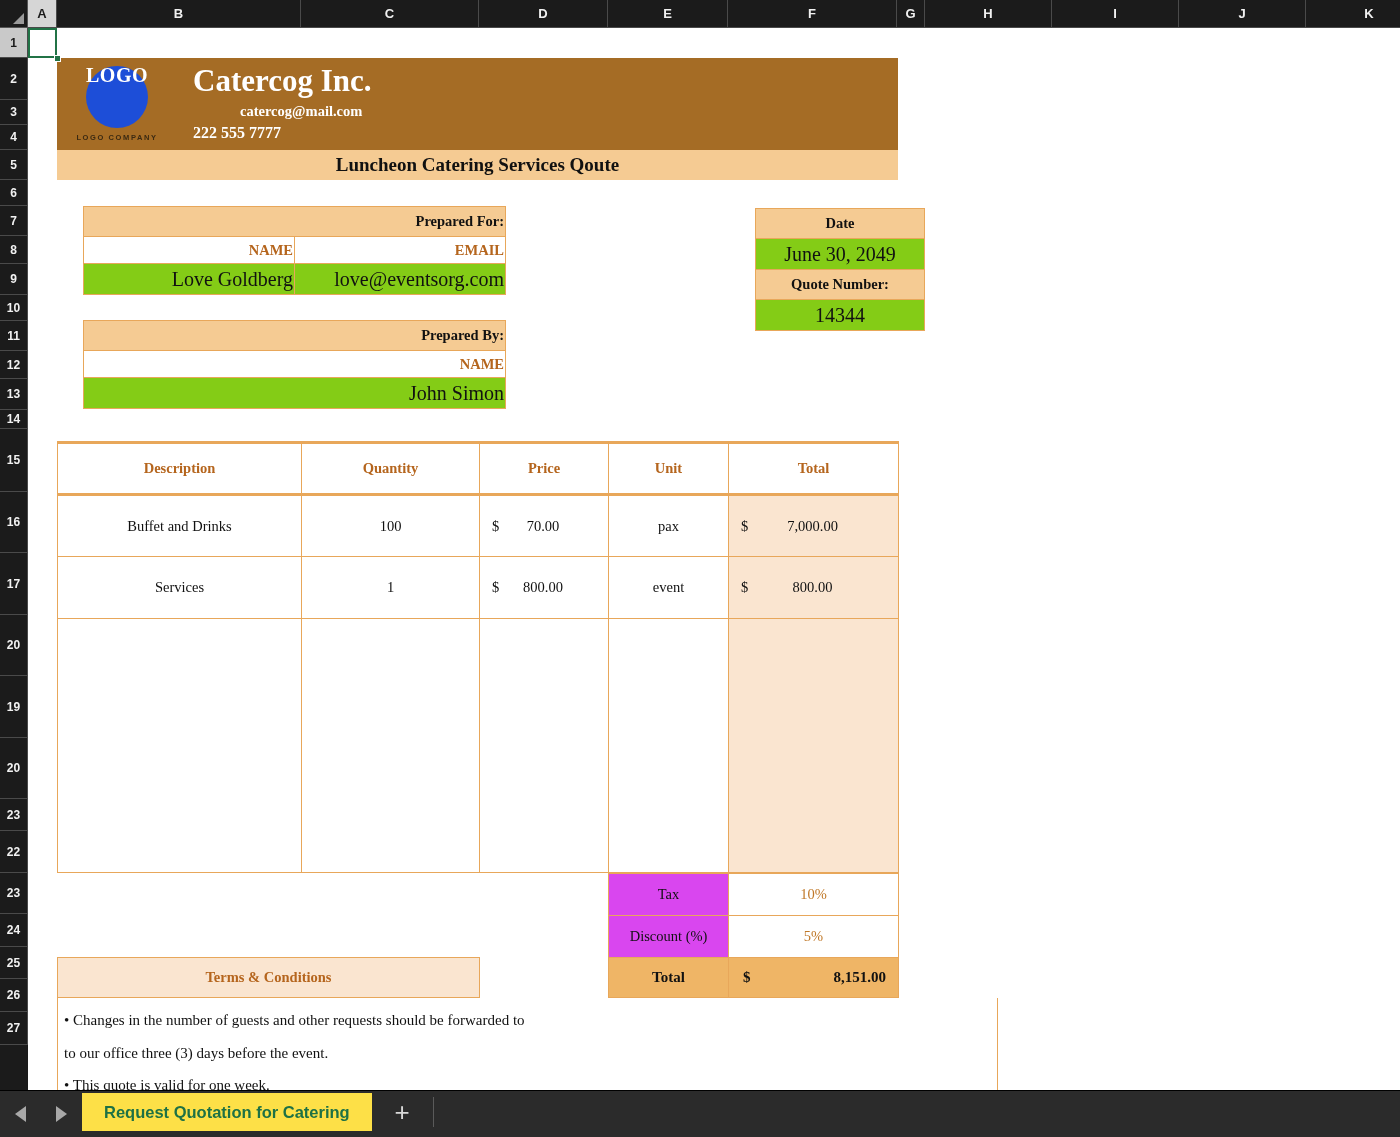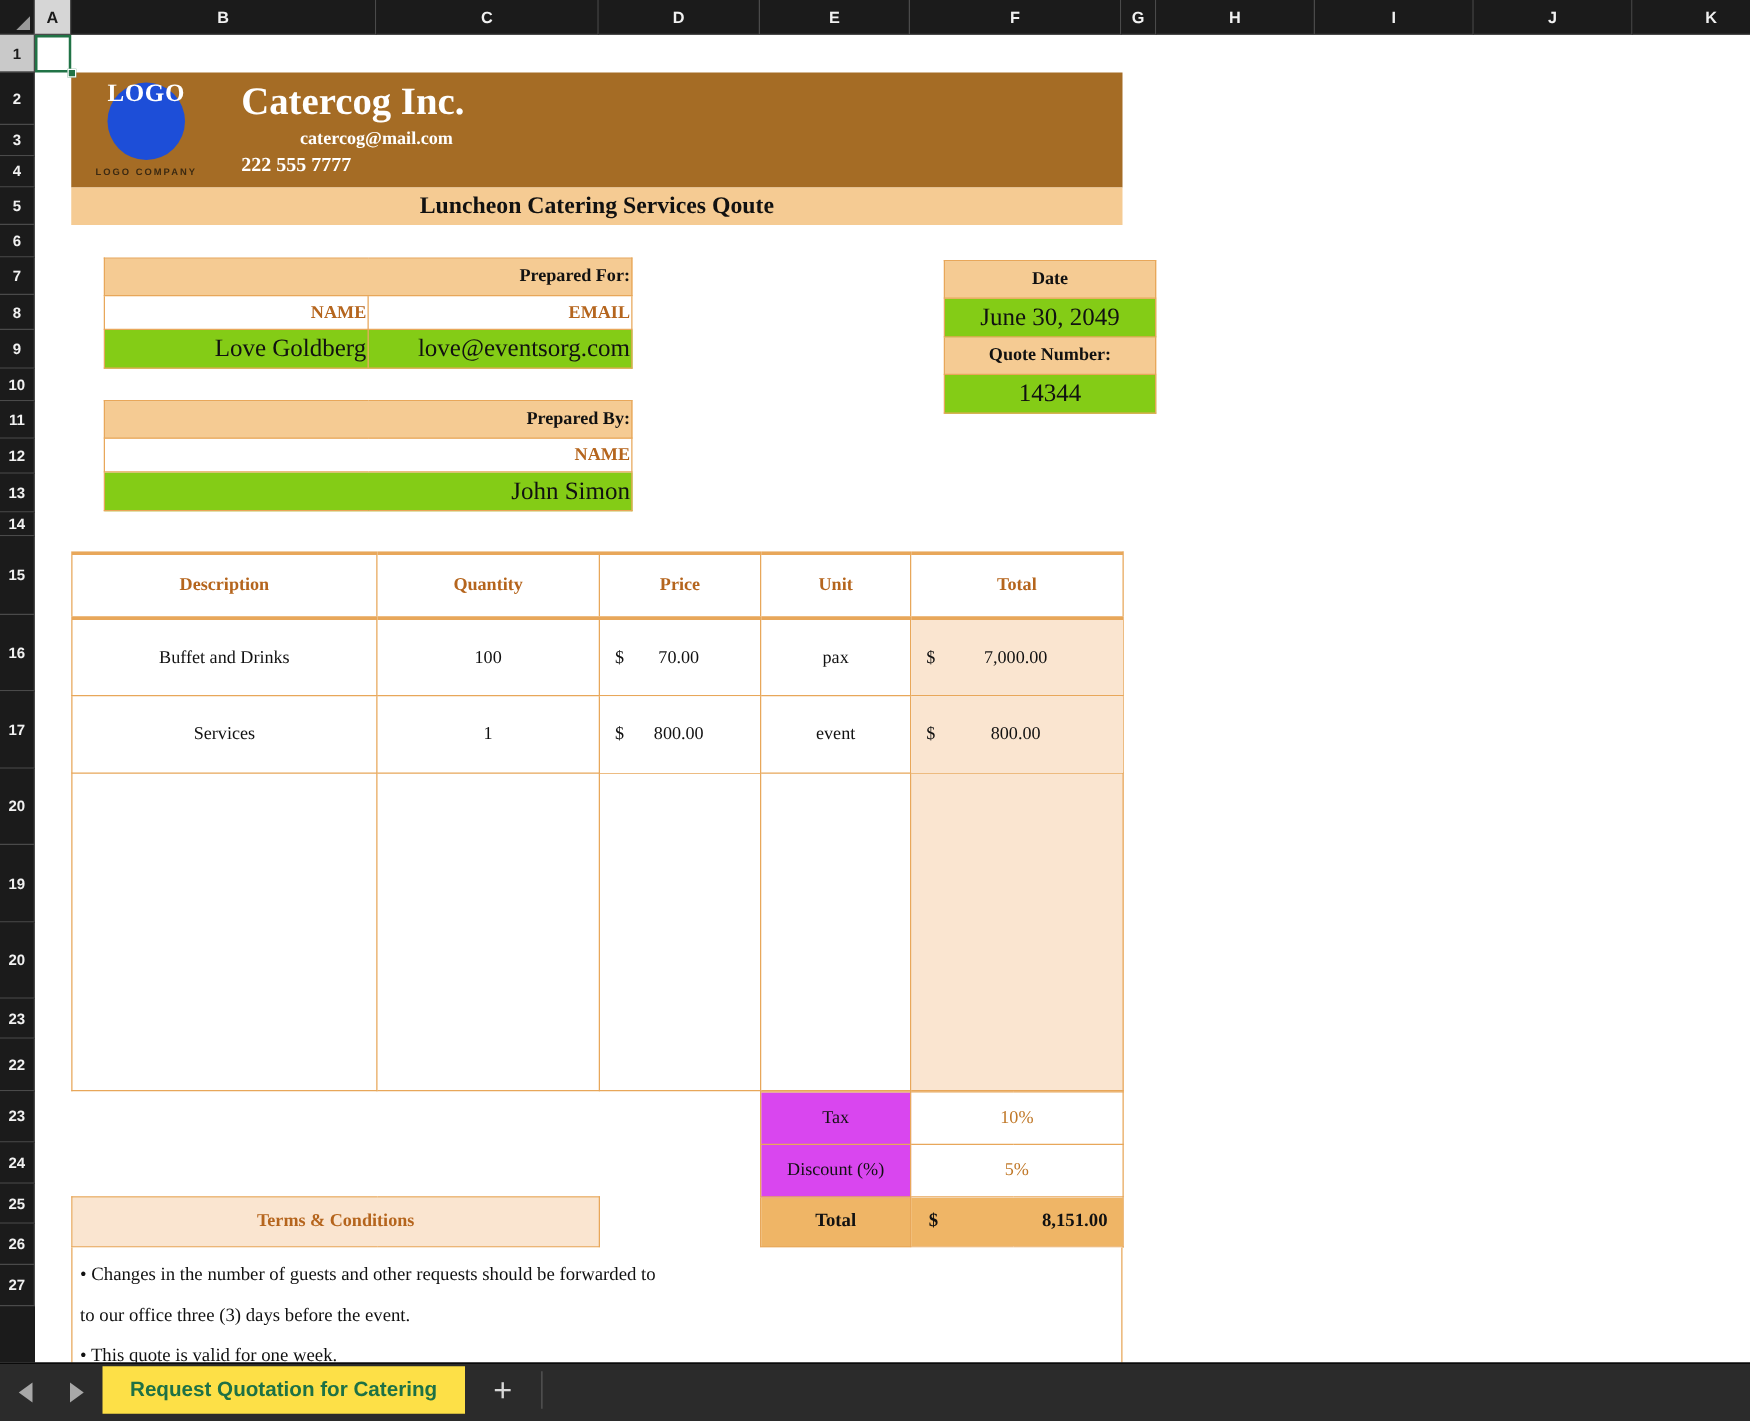--- a/index.html
+++ b/index.html
@@ -197,21 +197,21 @@
   }
   .grand-val .cur { position: absolute; left: 14px; }
 
   .tc-head {
     background: #FAE5D0; color: #B5651D; font-size: 14.5px; font-weight: bold;
     text-align: center; height: 40px; border: 1px solid #E8A75A;
   }
 
   
   .terms-box {
-    width: 841px; border: 1px solid #E8A75A; border-top: none;
+    width: 941px; border: 1px solid #E8A75A; border-top: none;
     background: #ffffff; padding: 6px 0 6px 6px;
   }
   .terms-line {
     font-family: "Liberation Serif", serif;
     font-size: 15px; color: #111111; line-height: 32.5px;
   }
 
   
   #tabbar {
     position: absolute; left: 0; bottom: 0; width: 1400px; height: 47px;

